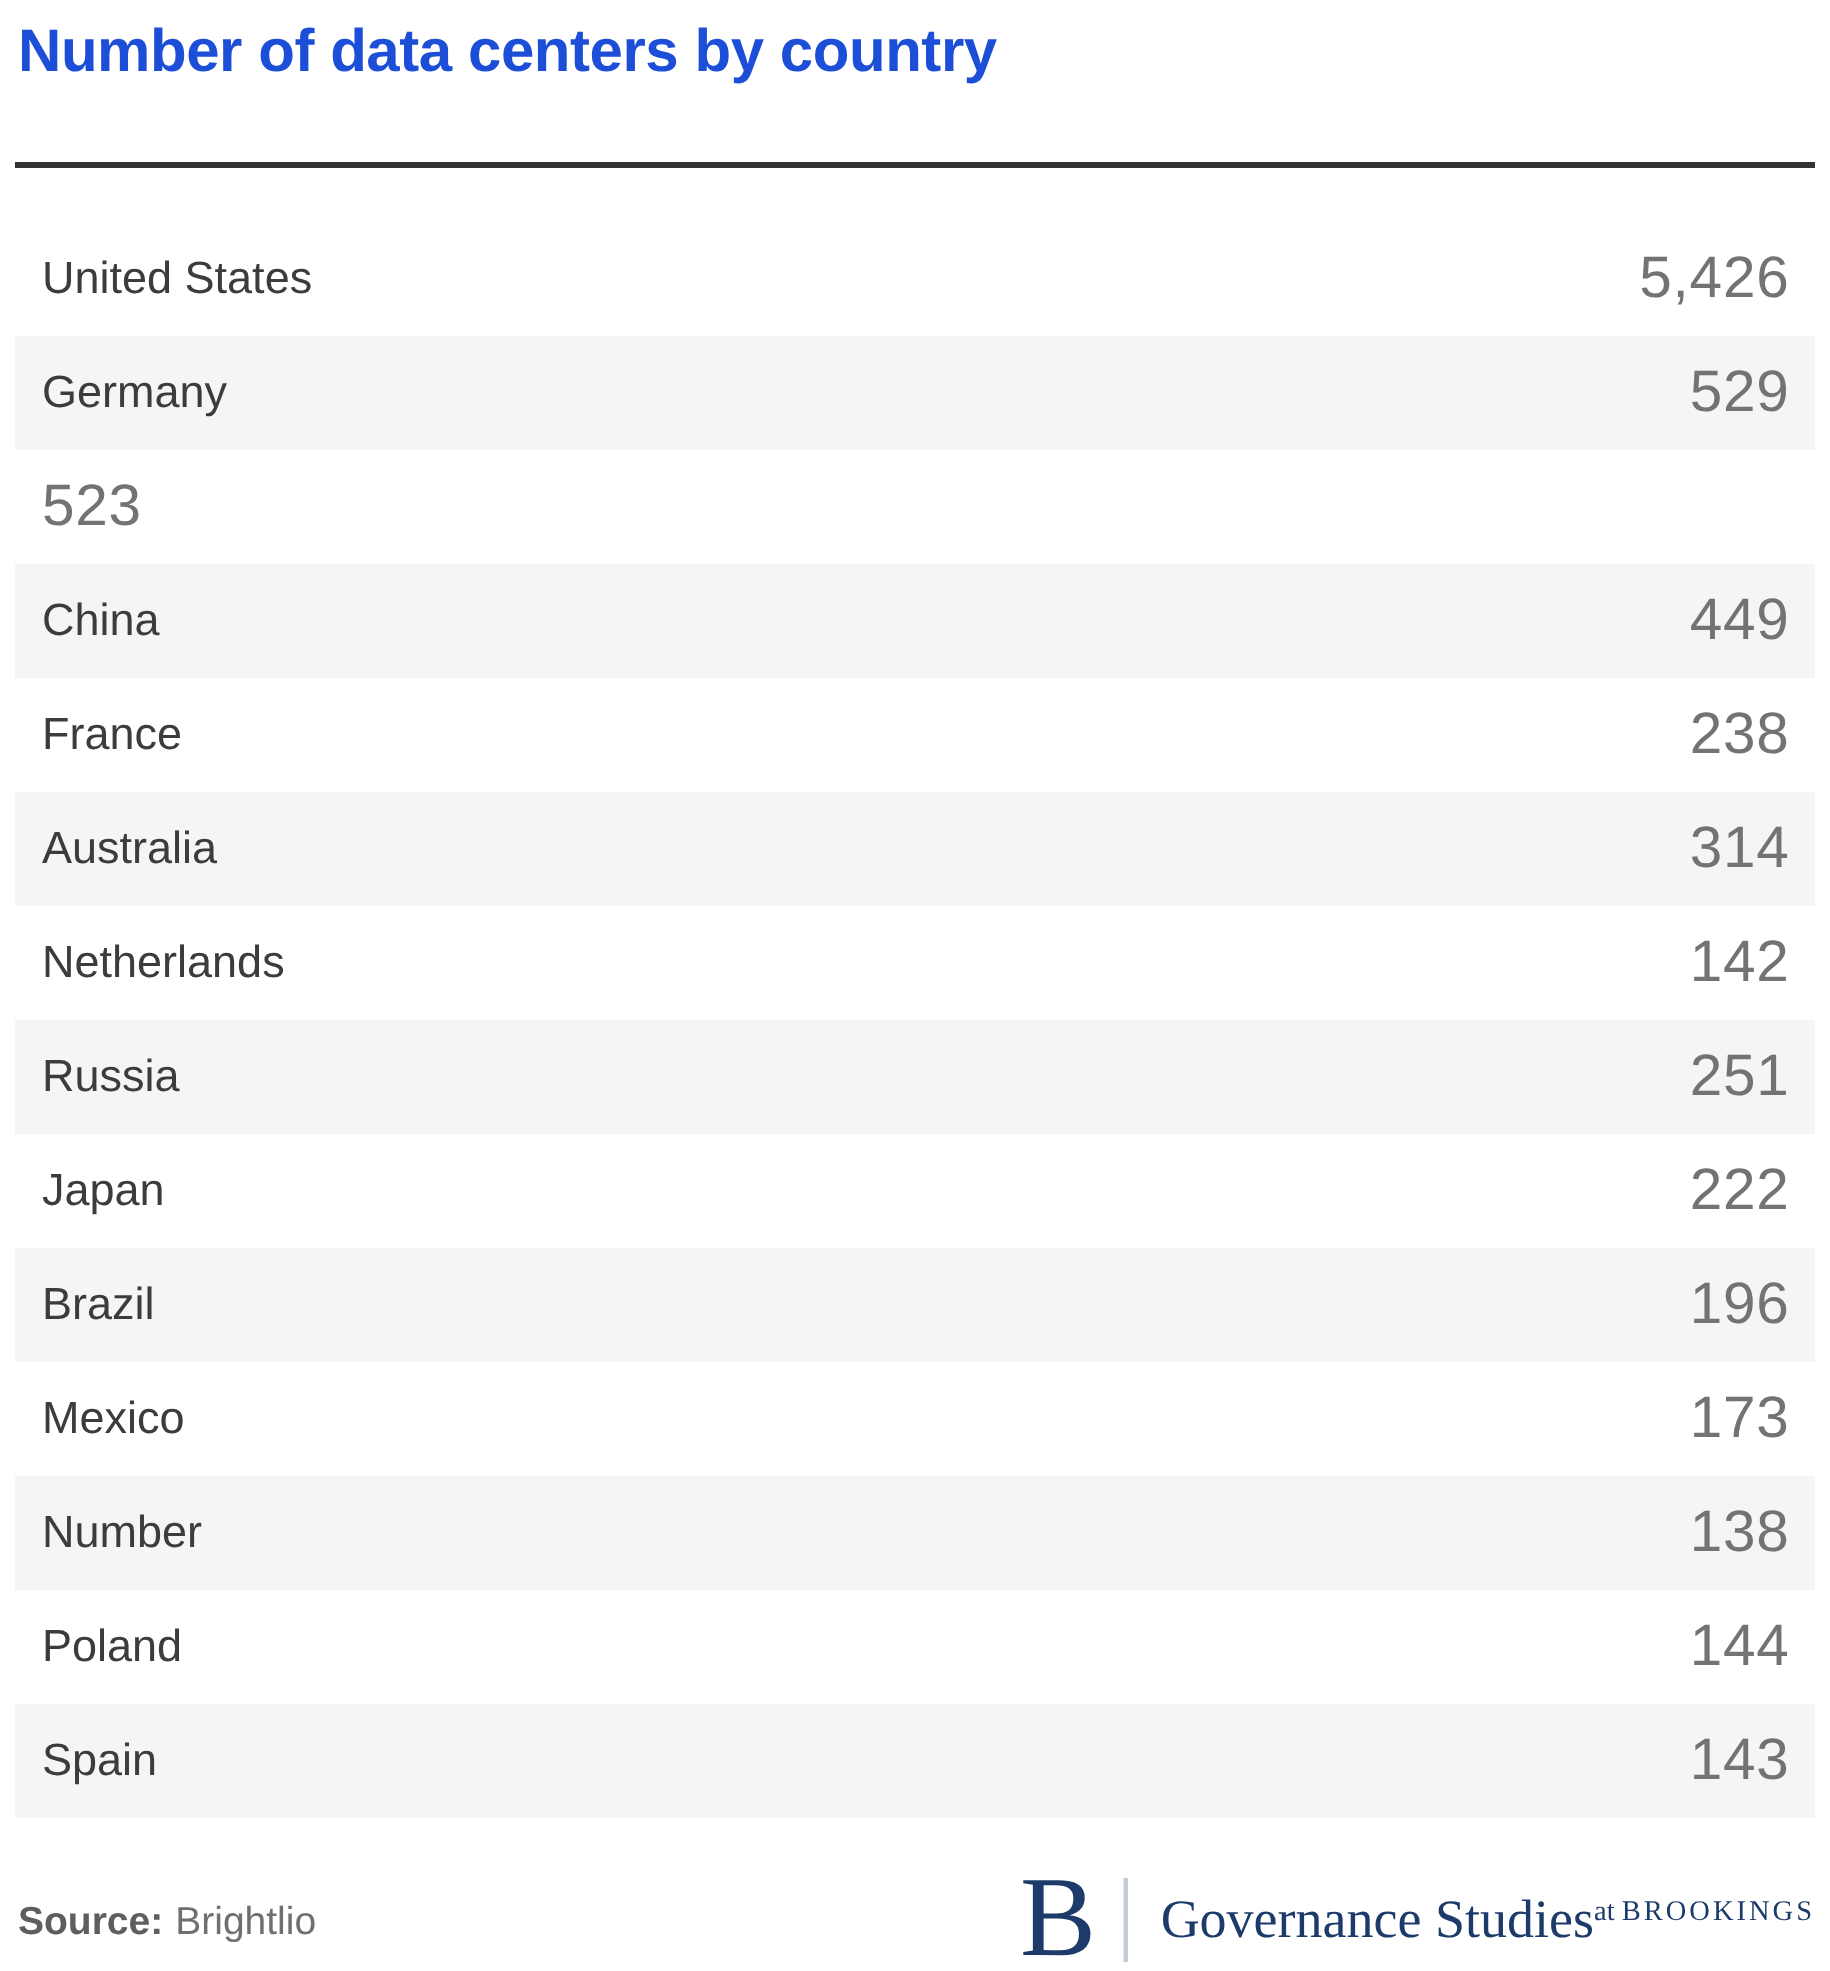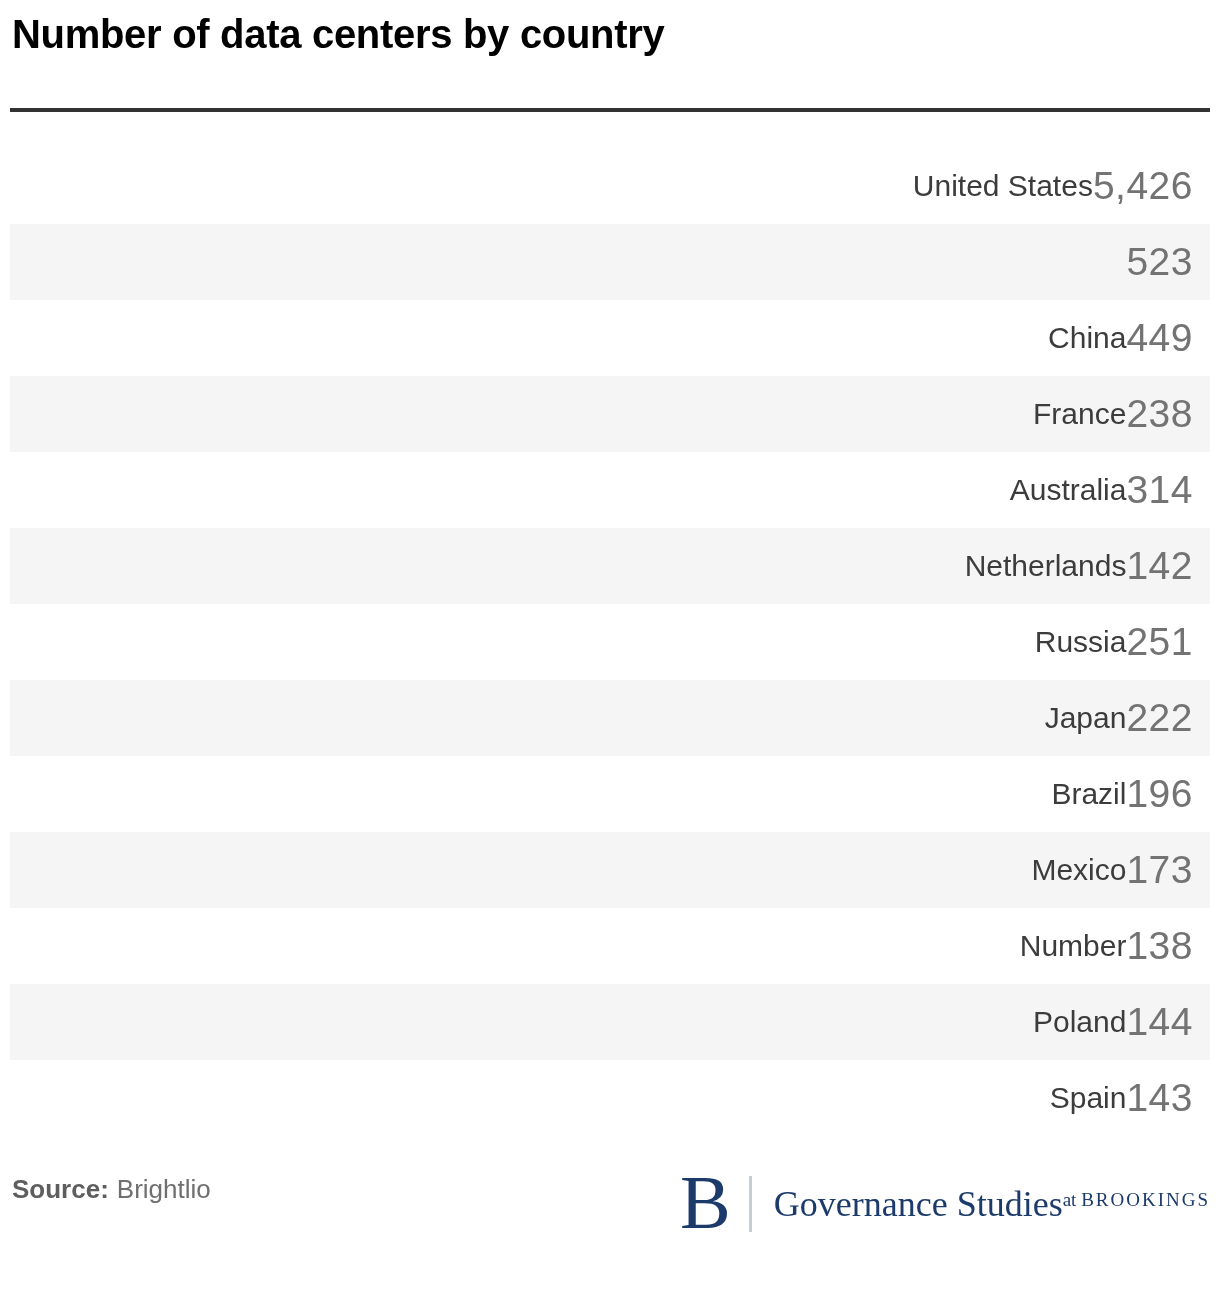--- a/index.html
+++ b/index.html
@@ -15,34 +15,34 @@
   .wrap {
     padding: 0 10px;
     width: 1220px;
   }
   .title {
     padding-top: 10px;
     font-size: 40px;
     line-height: 1.2;
     font-weight: 700;
     letter-spacing: -0.3px;
-    color: #000000;
+    color: #1d4ed8;
     padding-left: 2px;
   }
   .rule {
     margin-top: 50px;
     height: 4px;
     background: var(--rule, #333333);
   }
   .table {
     margin-top: 36px;
   }
   .row {
     display: flex;
-    justify-content: flex-end;
+    justify-content: space-between;
     align-items: center;
     height: 76px;
     padding: 0 17px 0 18px;
   }
   .row:nth-child(even) {
     background: var(--row-alt, #f5f5f5);
   }
   .country {
     font-size: 30px;
     font-weight: 400;
@@ -52,21 +52,21 @@
     font-size: 39px;
     font-weight: 400;
     color: #737373;
     letter-spacing: 0.5px;
   }
   .footer {
     margin-top: 38px;
     height: 60px;
     display: flex;
     justify-content: space-between;
-    align-items: flex-start;
+    align-items: center;
     padding-left: 2px;
   }
   .source {
     font-size: 26px;
     color: #6f6f6f;
   }
   .source-label {
     font-weight: 700;
     color: #5e5e5e;
     margin-right: 8px;
@@ -109,20 +109,24 @@
 <div class="wrap">
 
   <h1 class="title">Number of data centers by country</h1>
 
   <div class="rule"></div>
 
   <div class="table">
       <div class="row">
         <span class="country">United States</span>
         <span class="value">5,426</span>
+      </div>
+      <div class="row">
+        <span class="country">Germany</span>
+        <span class="value">529</span>
       </div>
       <div class="row">
         <span class="value">523</span>
       </div>
       <div class="row">
         <span class="country">China</span>
         <span class="value">449</span>
       </div>
       <div class="row">
         <span class="country">France</span>

